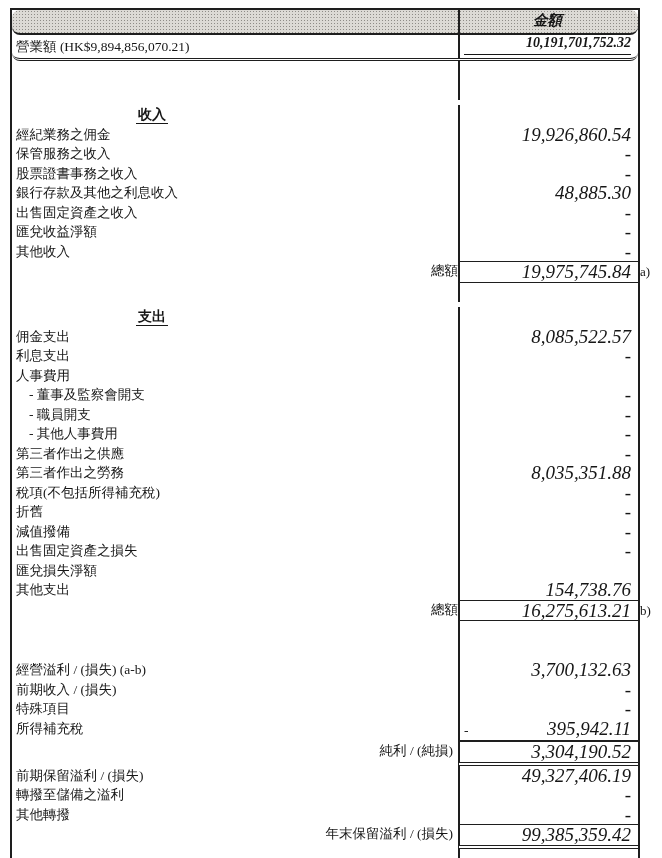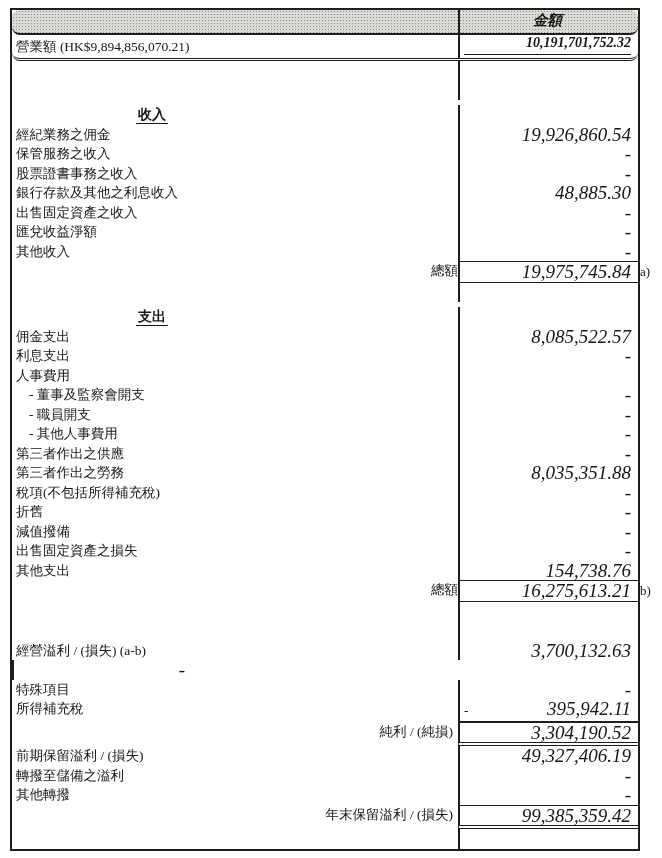--- a/index.html
+++ b/index.html
@@ -415,20 +415,32 @@
       </div>
       <div class="val">
         <div class="valline">
           <span class="prefix"></span>
           <span class="num">-</span>
         </div>
       </div>
       <span class="note"></span>
     </div>
 
+    <div class="row" data-type="item">
+      <div class="lbl">
+        <span>匯兌損失淨額</span>
+      </div>
+      <div class="val">
+        <div class="valline">
+          <span class="prefix"></span>
+          <span class="num"></span>
+        </div>
+      </div>
+      <span class="note"></span>
+    </div>
 
     <div class="row" data-type="item">
       <div class="lbl">
         <span>其他支出</span>
       </div>
       <div class="val">
         <div class="valline">
           <span class="prefix"></span>
           <span class="num">154,738.76</span>
         </div>
@@ -482,20 +494,23 @@
       <div class="val">
         <div class="valline">
           <span class="prefix"></span>
           <span class="num">3,700,132.63</span>
         </div>
       </div>
       <span class="note"></span>
     </div>
 
     <div class="row" data-type="item">
+      <div class="lbl">
+        <span>前期收入 / (損失)</span>
+      </div>
       <div class="val">
         <div class="valline">
           <span class="prefix"></span>
           <span class="num">-</span>
         </div>
       </div>
       <span class="note"></span>
     </div>
 
     <div class="row" data-type="item">

